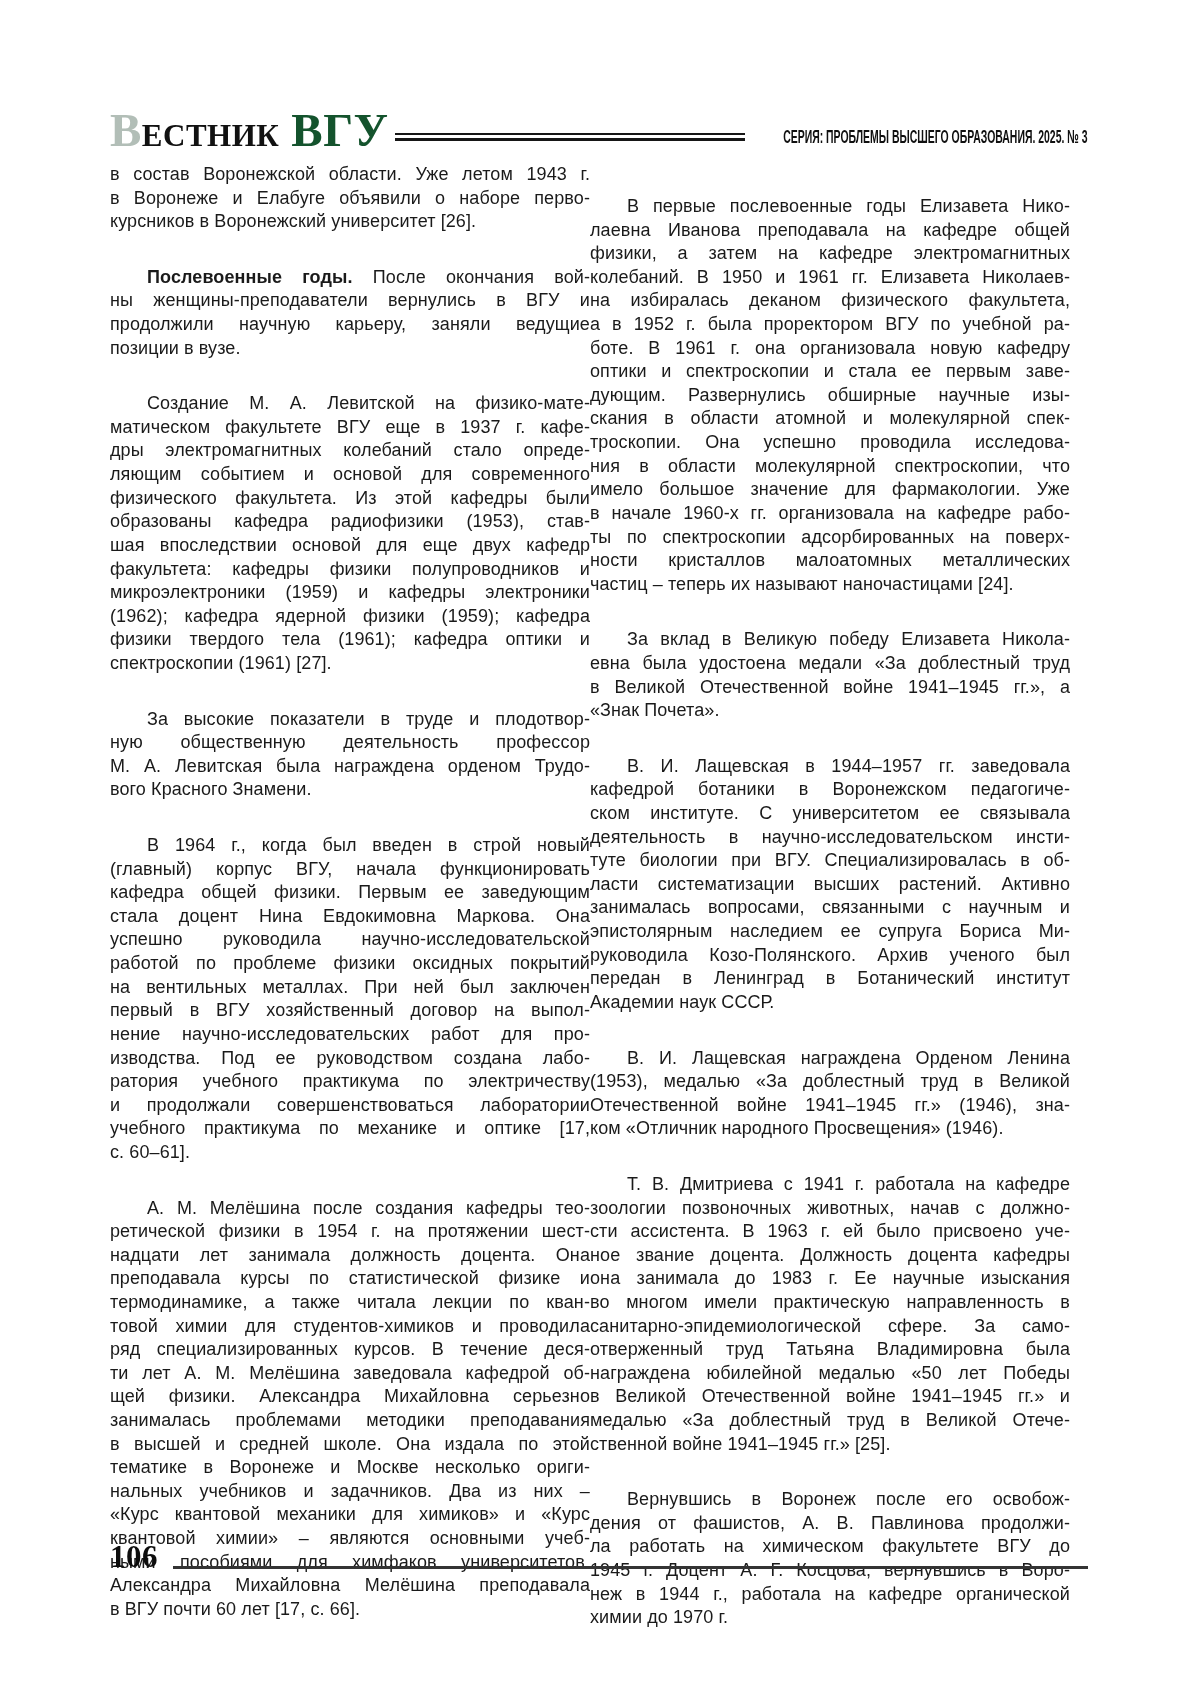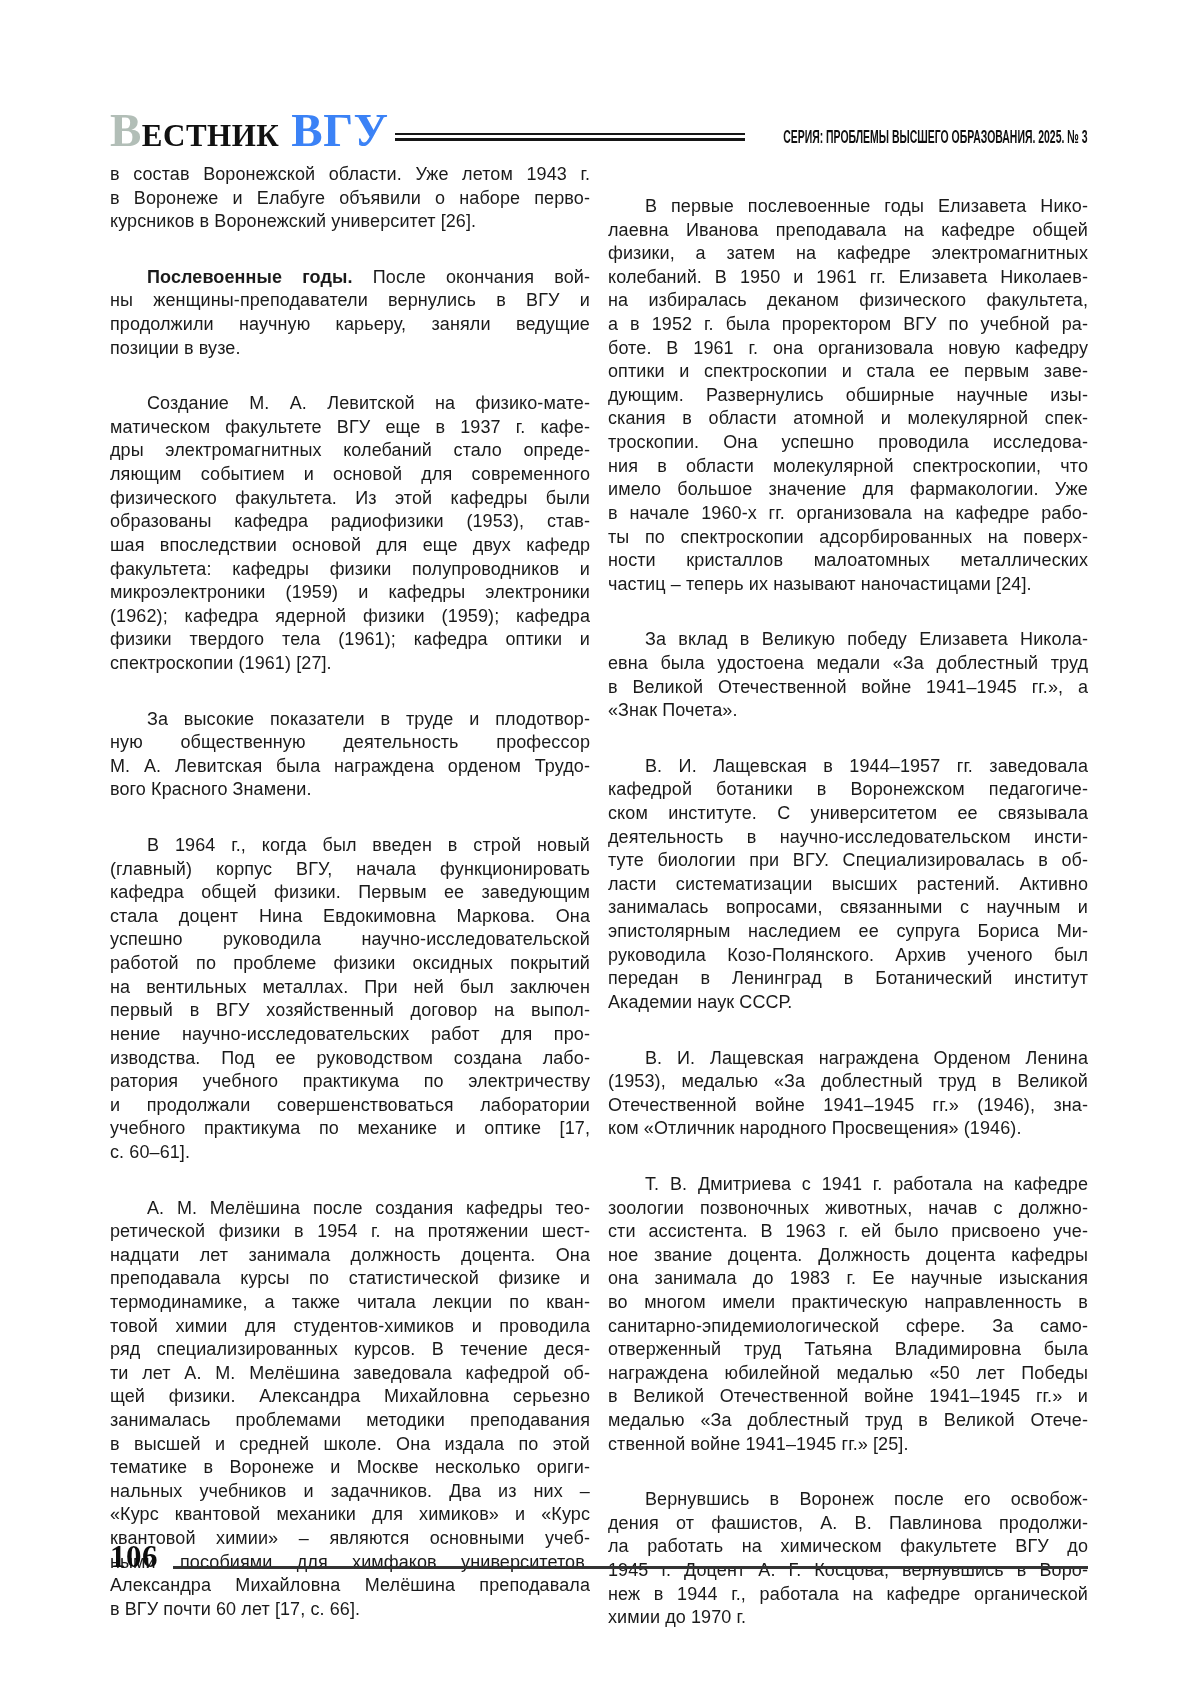--- a/index.html
+++ b/index.html
@@ -26,21 +26,21 @@
   .series { position:relative; width:295px; height:22px; flex:none;padding-left:48px; }
   .series-inner {
     position:absolute; right:0; bottom:0; white-space:nowrap;
     font-size:19px; font-weight:700; color:#101010; line-height:1;
     transform:scaleX(0.55); transform-origin:100% 100%;
     letter-spacing:0;
   }
   
   .content {
     position:absolute; left:110px; top:163px; width:978px;
-    display:flex; gap:18px;
+    display:flex; 
   }
   .col {
     width:480px; flex:none;
     font-size:18px; line-height:23.62px; color:#1a1a1a;
     letter-spacing:0.1px;
   }
   .line { text-align:justify; text-align-last:justify; height:23.62px; overflow:hidden; }
   .line.last { text-align:left; text-align-last:left; }
   .line.indent { text-indent:37px;margin-top:32px; }
   .line b { font-weight:700; }
@@ -57,21 +57,21 @@
 </style>
 </head>
 <body>
 
 <div class="page">
 
   <header class="header">
     <div class="logo">
       <span class="lv" style="color: rgb(178, 190, 183);">В</span>
         <span class="le">ЕСТНИК</span>
-      <span class="lg" style="color: #3b82f6;">ВГУ</span>
+      <span class="lg" style="color: #14532d;">ВГУ</span>
     </div>
     <div class="rule2"></div>
     <div class="series">
       <span class="series-inner">СЕРИЯ: ПРОБЛЕМЫ ВЫСШЕГО ОБРАЗОВАНИЯ. 2025. № 3</span>
     </div>
   </header>
 
   <main class="content">
     <div class="col" id="col-left">
         <div class="line">в состав Воронежской области. Уже летом 1943 г.</div>

